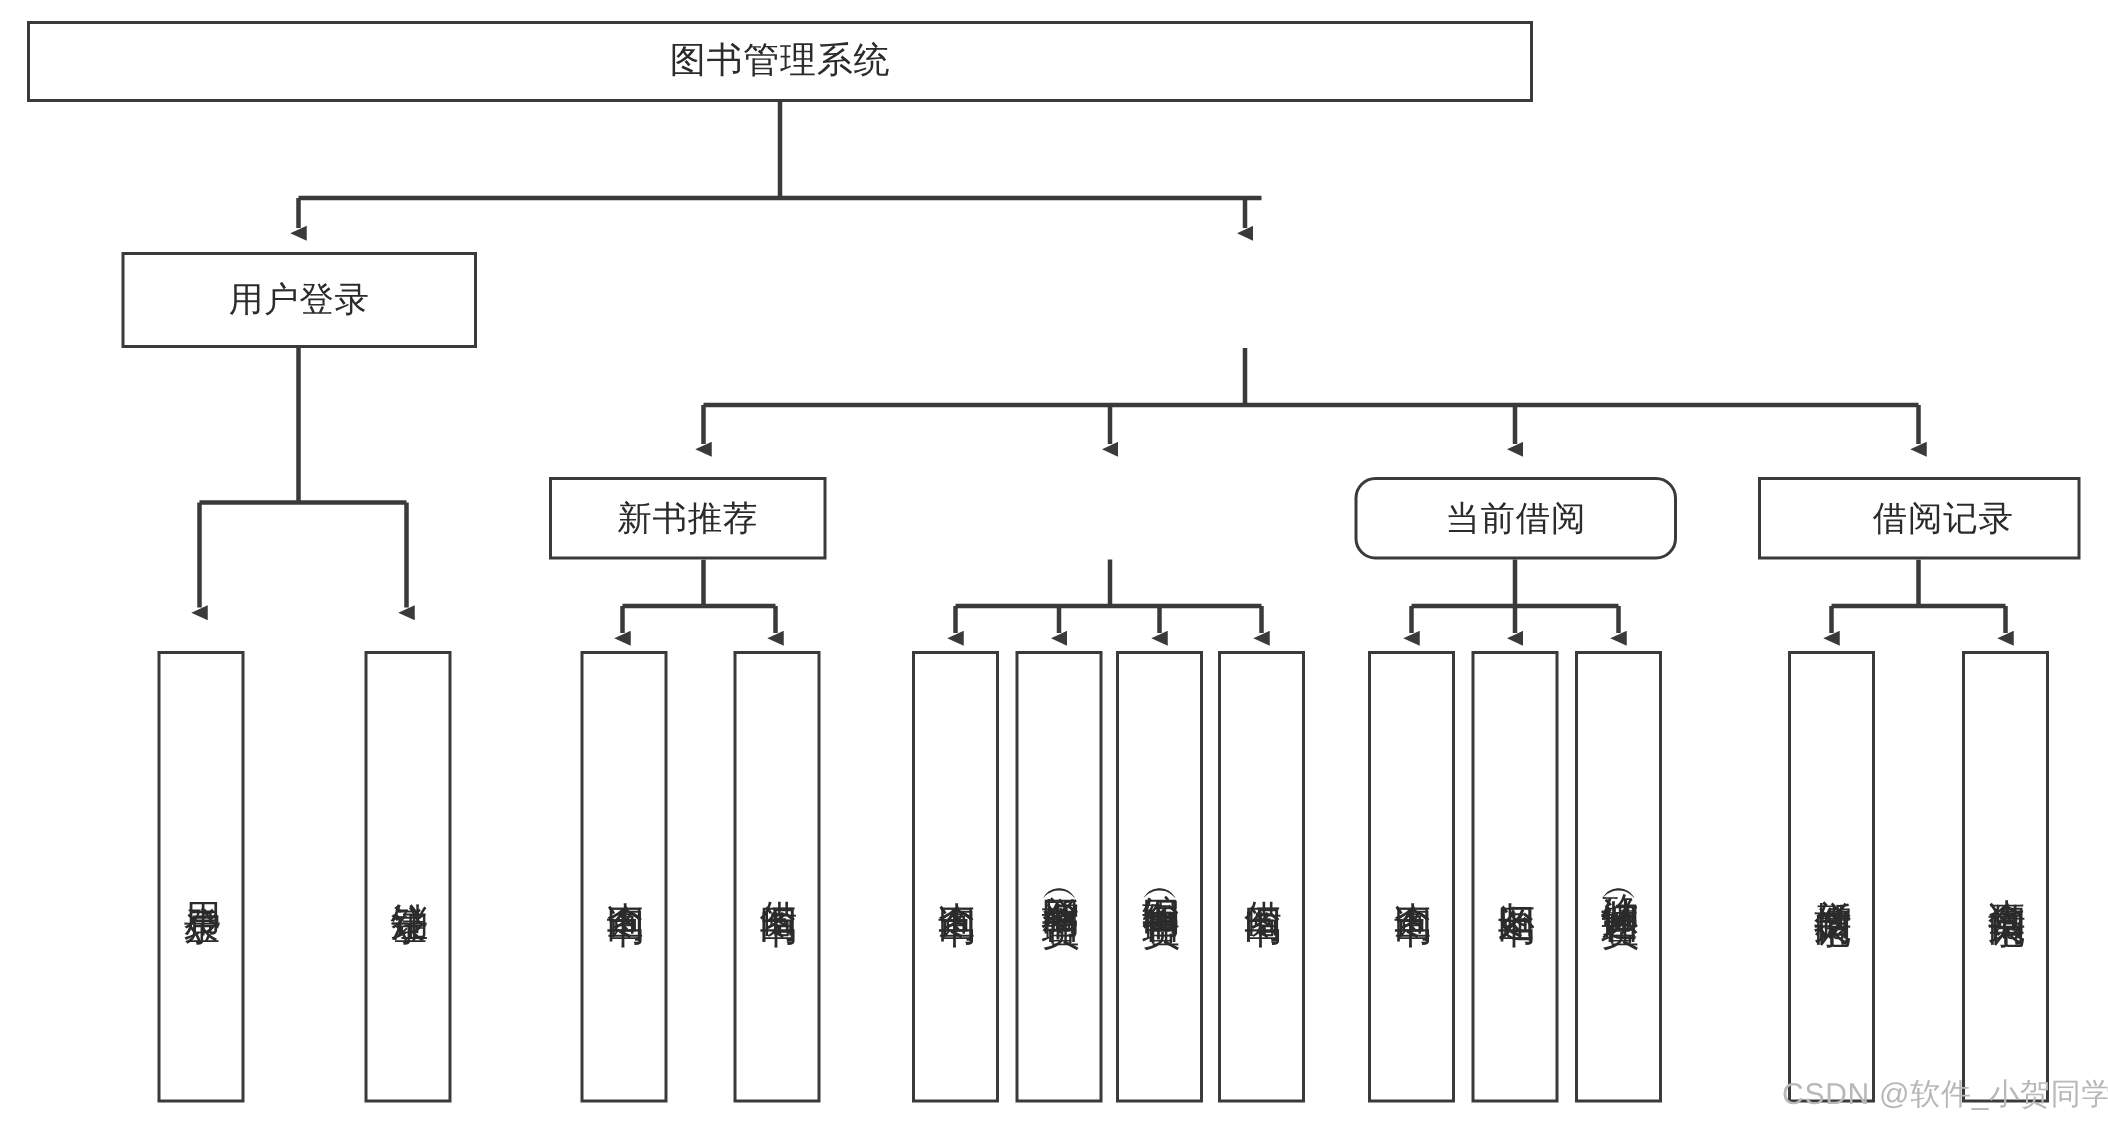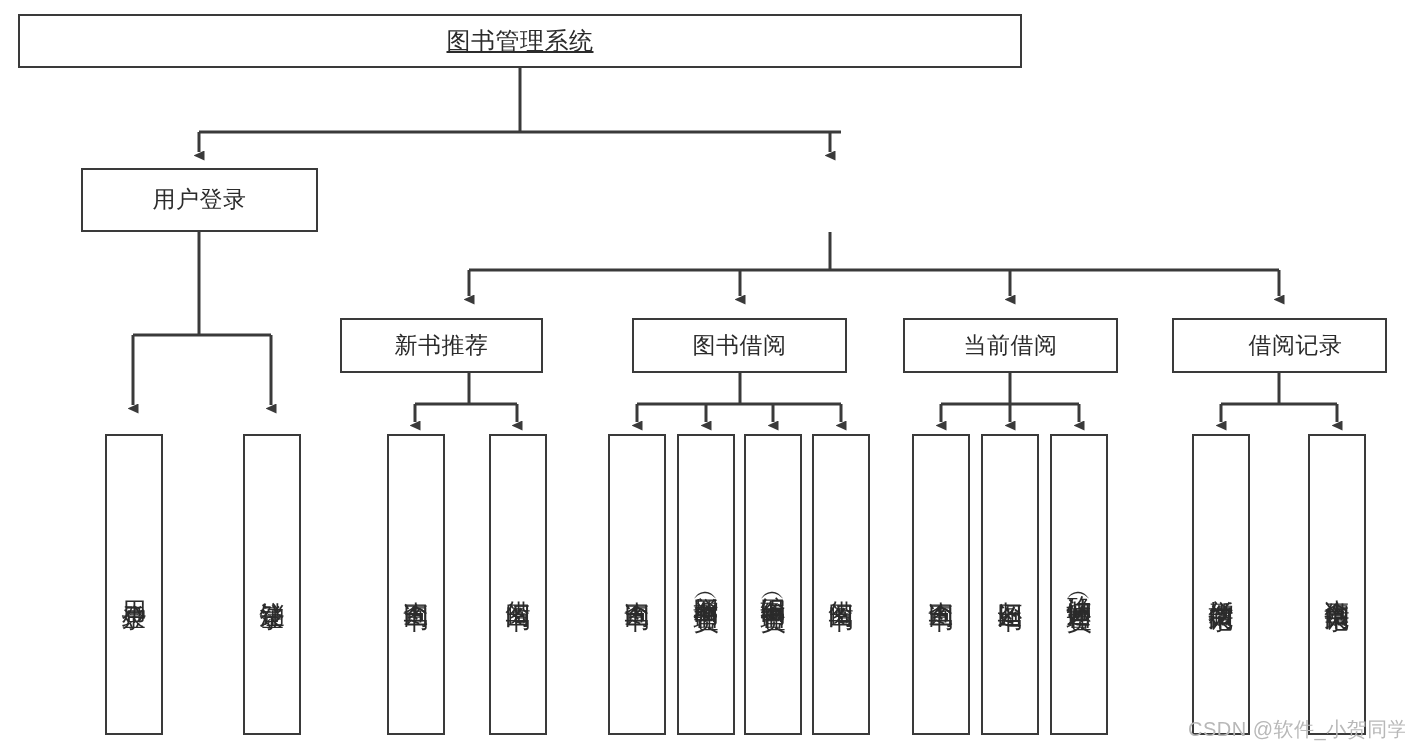--- a/index.html
+++ b/index.html
@@ -44,21 +44,20 @@
     text-align: center;
     white-space: nowrap;
   }
   
   .node.horiz .label {
     font-size: 23px;
     letter-spacing: 0.5px;
   }
   .node.root .label {
     font-size: 24px;
-    text-decoration: underline;
   }
   
   .node.vert {
     align-items: center;
     justify-content: center;
   }
   .node.vert .label {
     writing-mode: vertical-rl;
     text-orientation: upright;
     font-size: 25px;
@@ -134,27 +133,24 @@
   </svg>
 
   <div class="node horiz root" style="left:18px; top:14px; width:1004px; height:54px;">
     <span class="label">图书管理系统</span>
   </div>
 
   <div class="node horiz" style="left:81px; top:168px; width:237px; height:64px;">
     <span class="label">用户登录</span>
   </div>
 
-  <div class="node horiz" style="left:340px; top:318px; width:203px; height:55px;">
+  <div class="node horiz" style="left:366px; top:318px; width:185px; height:55px;">
     <span class="label">新书推荐</span>
   </div>
-  <div class="node horiz" style="left:632px; top:318px; width:215px; height:55px;">
-    <span class="label">图书借阅</span>
-  </div>
-  <div class="node horiz" style="left:903px; top:318px; width:215px; height:55px;">
+  <div class="node horiz" style="left:903px; top:318px; width:215px; height:55px;border-radius:14px;">
     <span class="label">当前借阅</span>
   </div>
   <div class="node horiz" style="left:1172px; top:318px; width:215px; height:55px;padding-left:32px;">
     <span class="label">借阅记录</span>
   </div>
 
   <div class="node vert" style="left:105px; top:434px; width:58px; height:301px;">
     <span class="label">用户登录</span>
   </div>
   <div class="node vert" style="left:243px; top:434px; width:58px; height:301px;">

